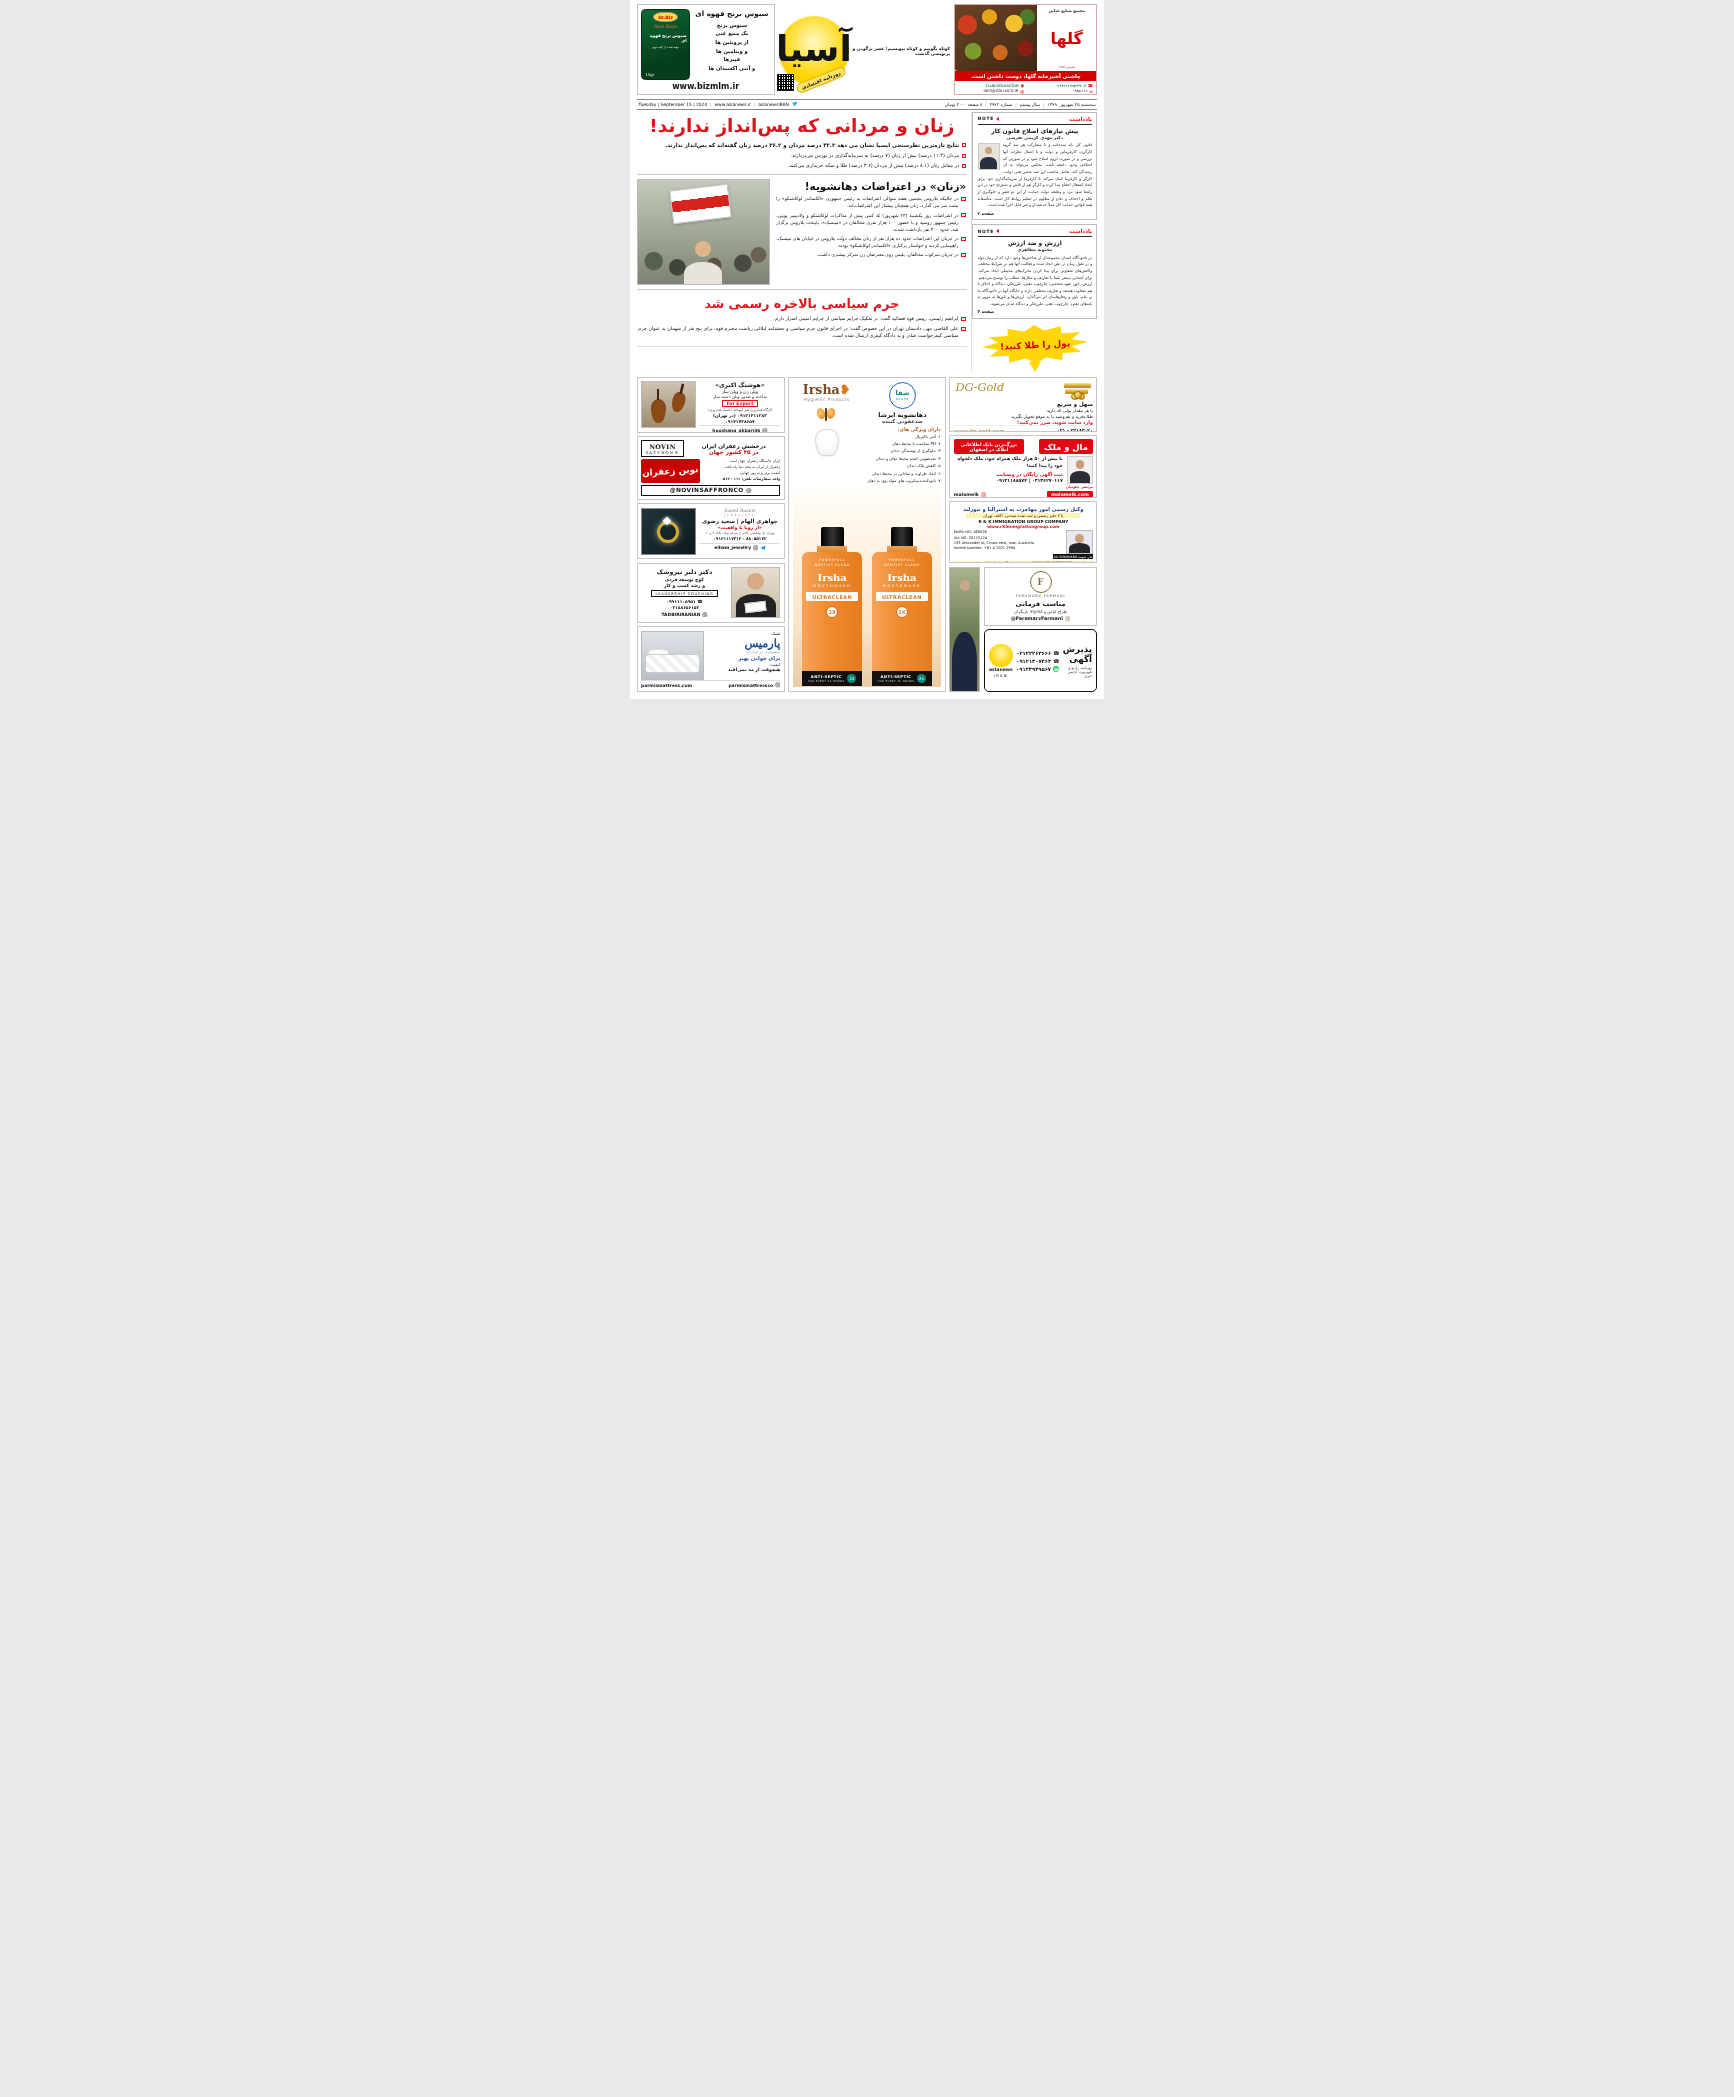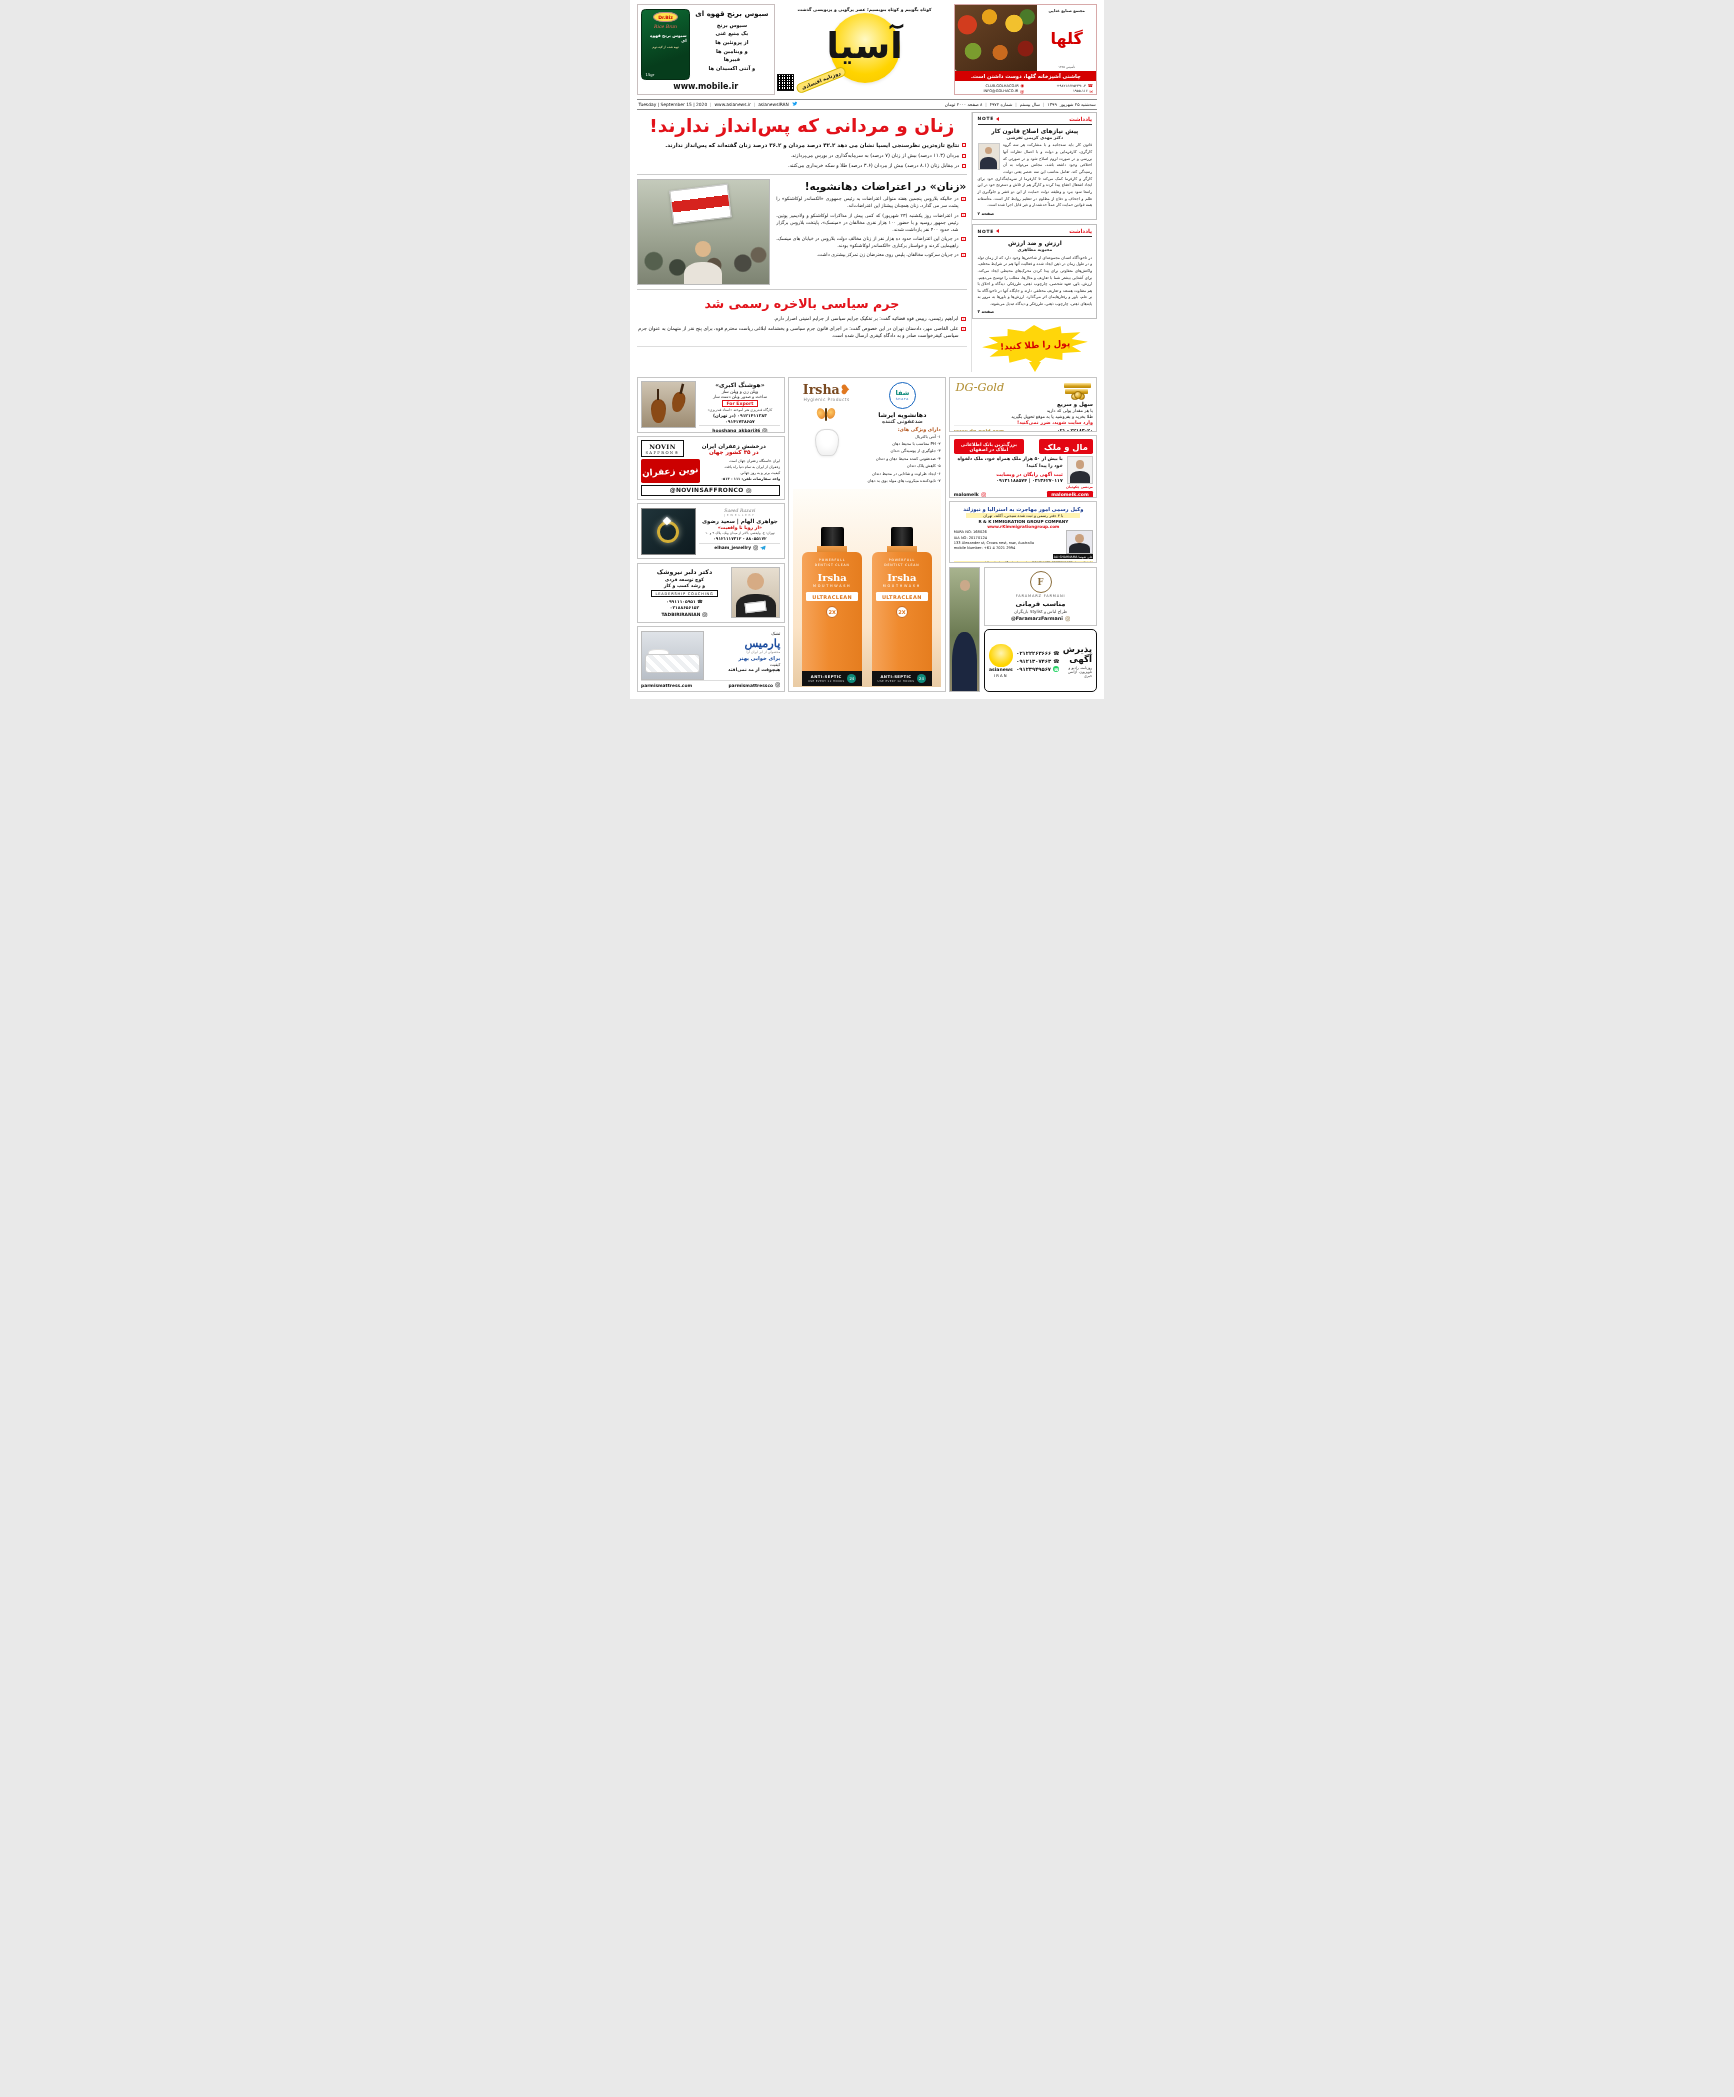--- a/index.html
+++ b/index.html
@@ -29,21 +29,21 @@
     radial-gradient(circle at 55% 72%, #c96a1e 0 11%, transparent 12%),
     radial-gradient(circle at 86% 66%, #8a1e12 0 9%, transparent 10%),
     radial-gradient(circle at 88% 18%, #4a7a2a 0 8%, transparent 9%),
     linear-gradient(145deg,#6b4526,#402613)}
   .golha-slogan{background:#d40000;color:#fff;font-size:5.2px;font-weight:bold;text-align:center;padding:2.1px 0.8px}
   .golha-contacts{display:grid;grid-template-columns:1fr 1fr;gap:0.4px 3.4px;padding:2.1px 3.4px;font-size:3.6px}
   .gc{display:flex;align-items:center;gap:1.7px;white-space:nowrap;overflow:hidden}
   .gc .ic{color:#d40000;font-size:4.2px;flex:none}
 
   
-  .masthead{flex:1;position:relative;display:flex;flex-direction:column;align-items:center}
+  .masthead{flex:1;position:relative;display:flex;flex-direction:row;align-items:center}
   .tagline{font-size:4.4px;margin-top:2.5px;font-weight:bold}
   .sun{width:70px;height:70px;border-radius:50%;margin-top:1.7px;
        background:radial-gradient(circle at 50% 38%,#fff9c4,#ffd400 62%,#f5c400);
        display:flex;align-items:center;justify-content:center;box-shadow:0 0.8px 3.4px rgba(0,0,0,.12)}
   .paper-title{font-size:36px;font-weight:bold;color:#151515;line-height:1;transform:translateY(-2.5px)}
   .econ-badge{position:absolute;bottom:11px;left:calc(50% - 70px);transform:rotate(-22deg);
       background:#ffe36b;border:0.4px solid #d8b900;border-radius:5.9px;padding:0.8px 4.2px;font-size:5px;font-weight:bold}
   .qr{position:absolute;bottom:4.2px;left:calc(50% - 88px);width:17px;height:17px;border:0.8px solid #111;background:
       repeating-linear-gradient(0deg,#000 0 1.3px,transparent 1.3px 2.5px),
       repeating-linear-gradient(90deg,#000 0 1.3px,#fff 1.3px 2.5px)}
@@ -376,21 +376,21 @@
           <div class="biz-line">و آنتی اکسیدان ها</div>
         </div>
         <div class="package">
           <div class="pk-brand ltr">Dr.Biz</div>
           <div class="pk-script ltr">Rice Bran</div>
           <div class="pk-label">سبوس برنج قهوه ای</div>
           <div class="pk-note">تهیه شده از لایه دوم</div>
           <div class="pk-weight ltr">15gr</div>
         </div>
       </div>
-      <div class="biz-site ltr">www.mobile.ir</div>
+      <div class="biz-site ltr">www.bizmlm.ir</div>
     </div>
   </div>
 
   <div class="datebar">
     <div class="db-group">
       <span>سه‌شنبه ۲۵ شهریور</span>
       <span>۱۳۹۹</span>
       <span class="db-sep">|</span>
       <span>سال بیستم</span>
       <span class="db-sep">|</span>

